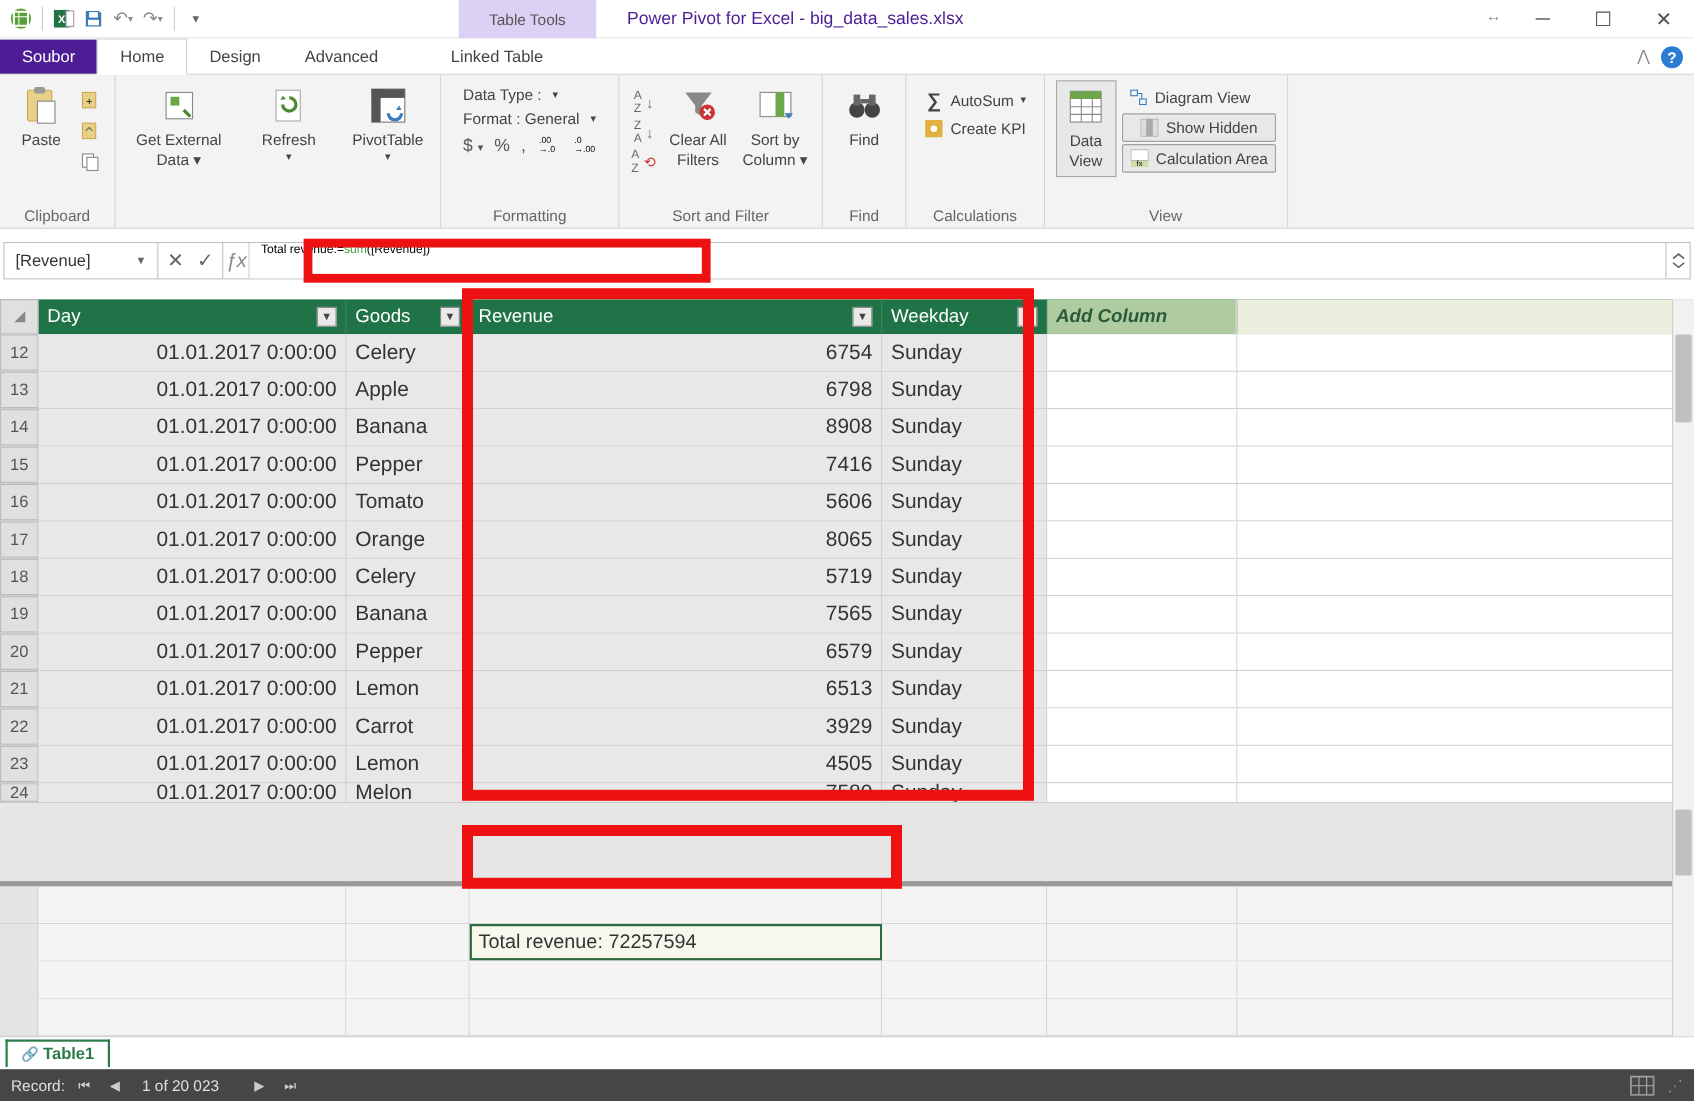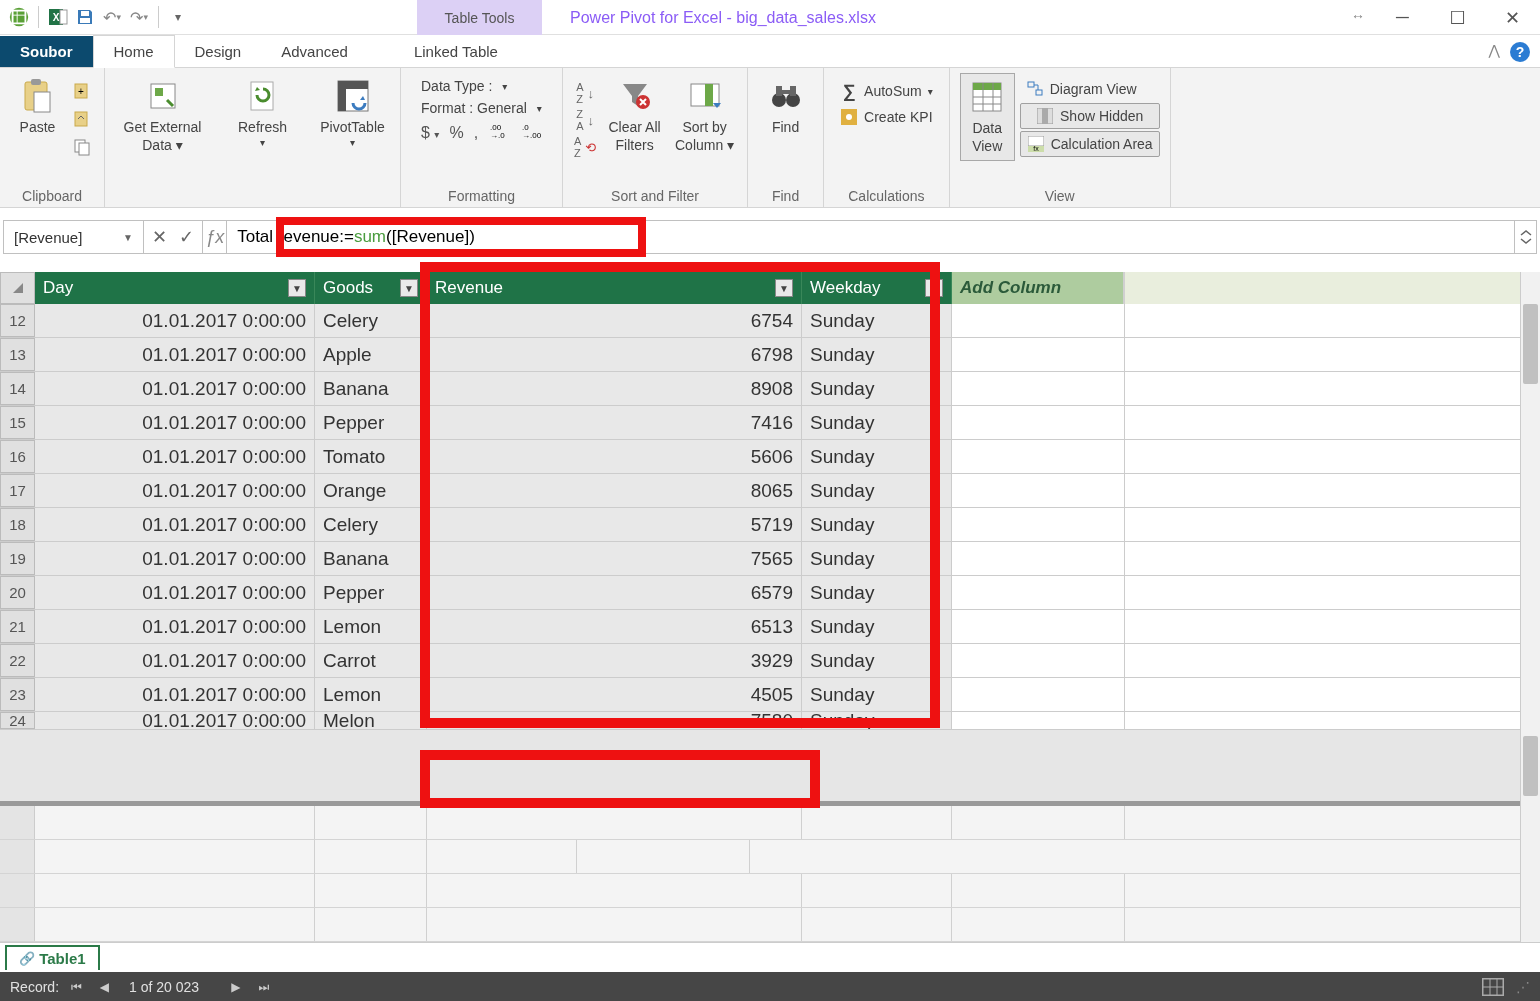--- a/index.html
+++ b/index.html
@@ -5,29 +5,29 @@
   * { box-sizing: border-box; font-family: "Segoe UI", Tahoma, sans-serif; }
   body { margin: 0; background: #fff; width: 1540px; height: 1001px; overflow: hidden; position: relative; }
 
   
   .title-bar { height: 35px; background: #fff; display: flex; align-items: center; border-bottom: 1px solid #e0e0e0; font-size: 14px; color: #444; position: relative; }
   .qat { display: flex; align-items: center; gap: 5px; padding: 0 8px; }
   .qat .icon { width: 22px; height: 22px; display: flex; align-items: center; justify-content: center; font-size: 16px; color: #666; cursor: pointer; }
   .qat .app-logo svg { width: 24px; height: 24px; }
   .qat .sep { width: 1px; height: 22px; background: #ccc; margin: 0 3px; }
   .contextual-tab { position: absolute; left: 417px; top:0; width: 125px; height: 35px; background: #dcd0f5; display:flex; align-items:center; justify-content:center; font-size:14px; color:#555;}
-  .window-title { position:absolute; left:570px; top:0; height:35px; display:flex; align-items:center; font-size:16px; color:#8b5cf6;}
+  .window-title { position:absolute; left:570px; top:0; height:35px; display:flex; align-items:center; font-size:16px; color:#4c1d95;}
   .win-controls { position:absolute; right:0; top:0; display:flex; height:35px;}
   .win-controls div { width:55px; display:flex; align-items:center; justify-content:center; font-size:18px; color:#555; cursor:pointer;}
   .resize-handle { position:absolute; right:175px; top:6px; font-size:14px; color:#888;}
 
   
   .tabs { height: 33px; background:#fff; display:flex; align-items:flex-end; border-bottom:1px solid #d5d5d5; position:relative;}
   .tabs .tab { padding: 7px 20px; font-size:15px; color:#444; cursor:pointer; }
-  .tabs .tab.file { background:#0c4a6e; color:#fff;font-weight:bold;}
+  .tabs .tab.file { background:#4c1d95; color:#fff;}
   .tabs .tab.active { border:1px solid #d5d5d5; border-bottom:1px solid #fff; background:#fff; position:relative; top:1px;}
   .tabs .tab.contextual { margin-left: 0; }
   .tabs .help { position:absolute; right:10px; top:7px; width:20px; height:20px; background:#2b7cd3; border-radius:50%; color:#fff; display:flex; align-items:center; justify-content:center; font-size:14px; font-weight:bold; cursor:pointer;}
   .tabs .collapse { position:absolute; right:40px; top:7px; color:#888; font-size:14px; cursor:pointer;}
 
   
   .ribbon { height: 140px; background:#f3f3f3; border-bottom:1px solid #d5d5d5; display:flex; }
   .group { border-right:1px solid #d5d5d5; padding:5px 10px 3px 10px; display:flex; flex-direction:column; justify-content:space-between;}
   .group-body { display:flex; gap:5px; align-items:flex-start; flex:1;}
   .group-label { text-align:center; font-size:14px; color:#666; padding-top:2px;}
@@ -47,21 +47,21 @@
   .sort-col .srt { display:flex; align-items:center; gap:4px; cursor:pointer; width:24px; height:24px; justify-content:center; color:#666;}
 
   
   .fbar-wrap { position: relative; height: 40px; margin-top: 12px; }
   .fbar { display:flex; align-items:center; height:34px; border:1px solid #c0c0c0; margin:3px; }
   .namebox { width:140px; height:100%; display:flex; align-items:center; padding:0 10px; font-size:15px; color:#333; border-right:1px solid #c0c0c0; }
   .namebox .dd { margin-left:auto; font-size:10px; color:#666;}
   .fbar-btns { display:flex; align-items:center; padding:0 8px; gap:12px; border-right:1px solid #c0c0c0; height:100%;}
   .fbar-btns span { font-size:18px; color:#666; cursor:pointer;}
   .fx { width:24px; display:flex; align-items:center; justify-content:center; font-style:italic; font-size:18px; color:#888; border-right:1px solid #c0c0c0; height:100%; padding:0 6px;}
-  .formula-input { flex:1; height:100%; display:flex; align-items:center; padding:0 10px; font-size:17px; background:#fff; }
+  .formula-input { flex:1; height:100%; display:flex; padding:0 10px; font-size:11px; background:#fff; }
   .formula-input .fn { color:#4a9c3f; }
   .fbar-expand { width:22px; display:flex; align-items:center; justify-content:center; border-left:1px solid #c0c0c0; height:100%; cursor:pointer;}
   .highlight-formula { position:absolute; left:276px; top:-3px; width:370px; height:40px; border:8px solid #e11; pointer-events:none; z-index:5;}
 
   
   .grid-wrap { position:relative; height: 670px; display:flex; flex-direction:column;margin-top:12px;}
   .data-area { flex:1; overflow:hidden; display:flex; flex-direction:column; }
   .col-headers { display:flex; background:#1f7347; height:32px;}
   .sel-all { width:35px; background:#e0e0e0; border:1px solid #bbb; display:flex; align-items:center; justify-content:center;}
   .sel-all::after { content:""; width:0; height:0; border-left:10px solid transparent; border-bottom:10px solid #888;}
@@ -588,20 +588,23 @@
         <div class="calc-cell col-goods"></div>
         <div class="calc-cell col-rev"></div>
         <div class="calc-cell col-wd"></div>
         <div class="calc-cell col-add"></div>
         <div class="calc-cell" style="flex:1;"></div>
     </div>
     <div class="calc-row">
       <div class="calc-row-hdr"></div>
       <div class="calc-cell col-day"></div>
         <div class="calc-cell col-goods"></div>
+      <div class="total-cell sel col-rev">
+        <span>Total revenue:</span>&nbsp;<span>72257594</span>
+      </div>
       <div class="calc-cell col-wd"></div>
         <div class="calc-cell col-add"></div>
         <div class="calc-cell" style="flex:1;"></div>
     </div>
     <div class="calc-row">
       <div class="calc-row-hdr"></div>
       <div class="calc-cell col-day"></div>
         <div class="calc-cell col-goods"></div>
         <div class="calc-cell col-rev"></div>
         <div class="calc-cell col-wd"></div>

